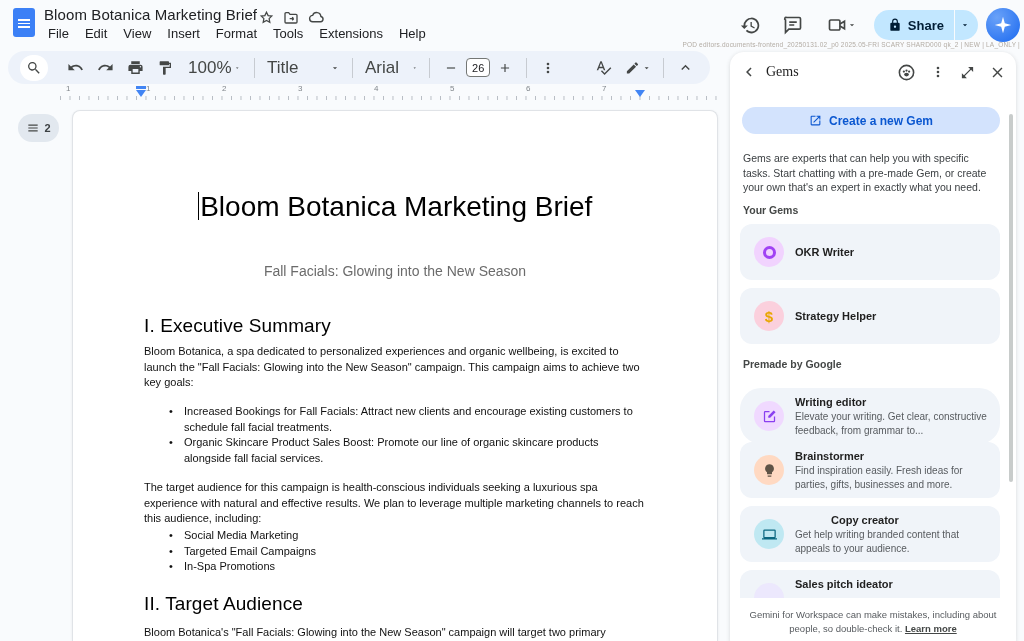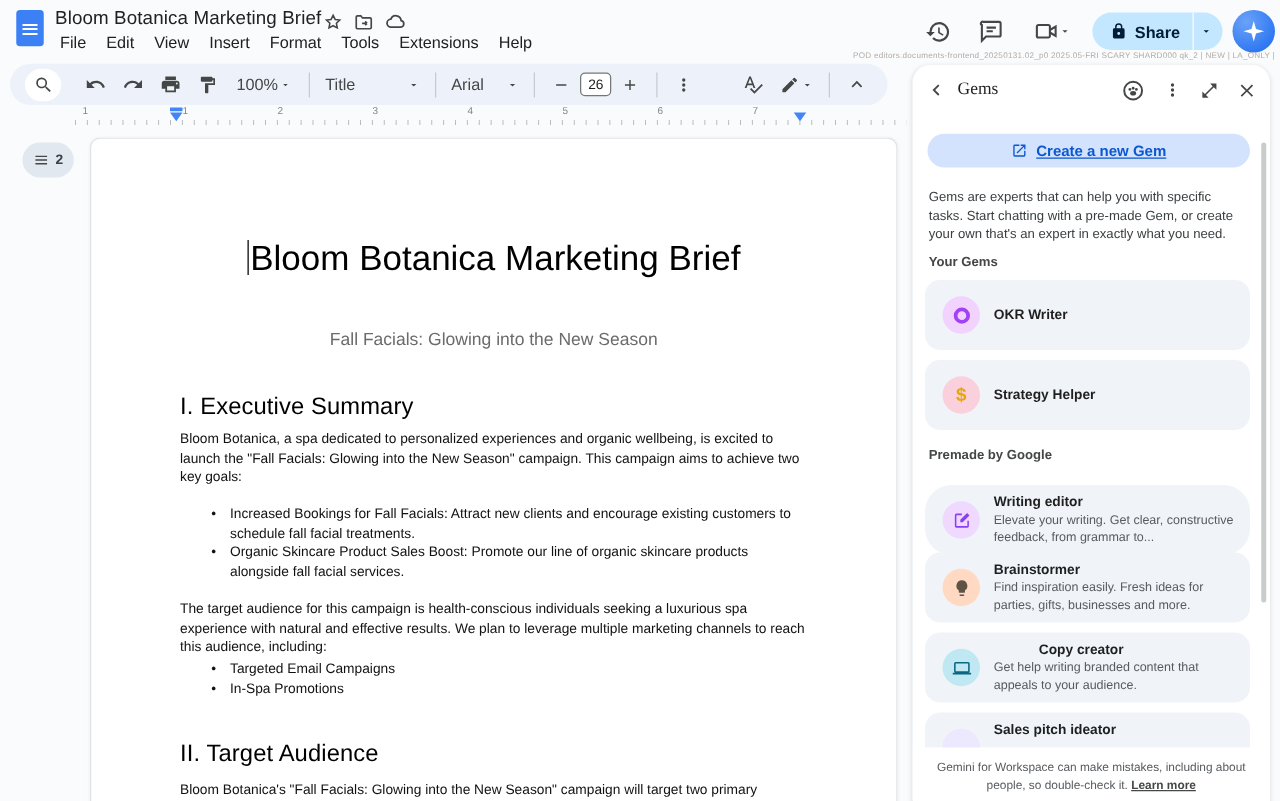--- a/index.html
+++ b/index.html
@@ -32,21 +32,21 @@
      display:flex; align-items:center; justify-content:center; }
   #debug-text { right:4px; top:41px; font-size:6.5px; color:#b3aca4; letter-spacing:.2px; }
 
   
   #toolbar { left:8px; top:51px; width:702px; height:33px; background:#edf2fa; border-radius:17px;
      display:flex; align-items:center; padding:0 10px; }
   .tb-btn { display:flex; align-items:center; justify-content:center; height:26px; min-width:26px;
      border-radius:13px; margin:0 2px; color:#444746; }
   .tb-search { background:#fff; width:30px; border-radius:15px; }
   .tb-divider { width:1px; height:20px; background:#c7cbd1; margin:0 6px; }
-  .tb-text { font-size:13px; color:#444746; display:flex; align-items:center; gap:2px; }
+  .tb-text { font-size:17px; color:#444746; display:flex; align-items:center; gap:2px; }
   #style-dd { width:86px; justify-content:space-between; padding:0 4px; }
   #font-dd { width:64px; justify-content:space-between; padding:0 4px;gap:13px; }
   #font-size-box { width:25px; height:19px; background:#fff; border:1px solid #747775; border-radius:4px;
      font-size:11px; color:#202124; display:flex; align-items:center; justify-content:center; }
   .caret { width:10px; height:10px; }
 
   
   #ruler { left:60px; top:86px; width:665px; height:14px;
      background-image:repeating-linear-gradient(to right, #b7bcc3 0 1px, transparent 1px 9.5px);
      background-size:9.5px 4px; background-position:0 bottom; background-repeat:repeat-x; }
@@ -74,21 +74,21 @@
   .doc-ul li::before { content:"•"; position:absolute; left:0; top:0; font-size:11px; }
 
   
   #gems-panel { left:730px; top:52px; width:286px; height:600px; background:#fff; border-radius:14px;
      box-shadow:0 1px 4px rgba(60,64,67,.18); overflow:hidden; }
   #gems-header { position:absolute; top:0; left:0; width:100%; height:40px; display:flex; align-items:center; padding:0 10px;font-family:Liberation Serif, serif; }
   #gems-title { font-size:14px; font-weight:500; color:#1f1f1f; margin-left:8px; }
   #gems-header-icons { margin-left:auto; display:flex; align-items:center; gap:14px; color:#444746; }
   #create-gem-btn { position:absolute; left:12px; top:55px; width:258px; height:27px; background:#d3e3fd;
      border-radius:14px; display:flex; align-items:center; justify-content:center; gap:7px;
-     color:#0b57d0; font-size:12px; font-weight:600;text-decoration:underline; }
+     color:#0b57d0; font-size:12px; font-weight:600; }
   #gems-desc { position:absolute; left:13px; top:99px; width:252px; font-size:10.5px; line-height:14.5px; color:#3c4043; }
   .gems-label { position:absolute; left:13px; font-size:10.5px; font-weight:700; color:#444746; }
   .gem-card { position:absolute; left:10px; width:260px; height:56px; background:#f0f4f9; border-radius:12px; }
   .gem-icon { position:absolute; left:14px; width:30px; height:30px; border-radius:50%;
      display:flex; align-items:center; justify-content:center; }
   .gem-name { position:absolute; left:55px; font-size:11px; font-weight:700; color:#1f1f1f; }
   .gem-desc { position:absolute; left:55px; width:196px; font-size:10px; line-height:13.5px; color:#575b5f; }
   .center-v { top:50%; transform:translateY(-50%); }
   .ring { width:13px; height:13px; border:3.5px solid #a142f4; border-radius:50%; }
   #gems-footer { position:absolute; left:0; top:546px; width:100%; height:60px; background:#fff; }
@@ -285,20 +285,21 @@
     <div id="doc-title-line" class="abs"><span class="cursor-bar"></span><span>Bloom Botanica Marketing Brief</span></div>
     <div id="doc-subtitle" class="abs">Fall Facials: Glowing into the New Season</div>
     <div class="h1 abs" style="top:204px;">I. Executive Summary</div>
     <div class="body-text abs" style="top:233px;">Bloom Botanica, a spa dedicated to personalized experiences and organic wellbeing, is excited to launch the "Fall Facials: Glowing into the New Season" campaign. This campaign aims to achieve two key goals:</div>
     <ul class="doc-ul abs" style="top:293px;">
       <li>Increased Bookings for Fall Facials: Attract new clients and encourage existing customers to schedule fall facial treatments.</li>
       <li>Organic Skincare Product Sales Boost:  Promote our line of organic skincare products alongside fall facial services.</li>
     </ul>
     <div class="body-text abs" style="top:369px;">The target audience for this campaign is health-conscious individuals seeking a luxurious spa experience with natural and effective results. We plan to leverage multiple marketing channels to reach this audience, including:</div>
     <ul class="doc-ul abs" style="top:417px;">
+      <li>Social Media Marketing</li>
       <li>Targeted Email Campaigns</li>
       <li>In-Spa Promotions</li>
     </ul>
     <div class="h1 abs" style="top:482px;">II. Target Audience</div>
     <div class="body-text abs" style="top:514px;">Bloom Botanica's "Fall Facials: Glowing into the New Season" campaign will target two primary</div>
   </div>
 
   <div id="gems-panel" class="abs">
     <div id="gems-header">
       <svg class="ic" width="18" height="18" viewBox="0 0 24 24" fill="currentColor">

